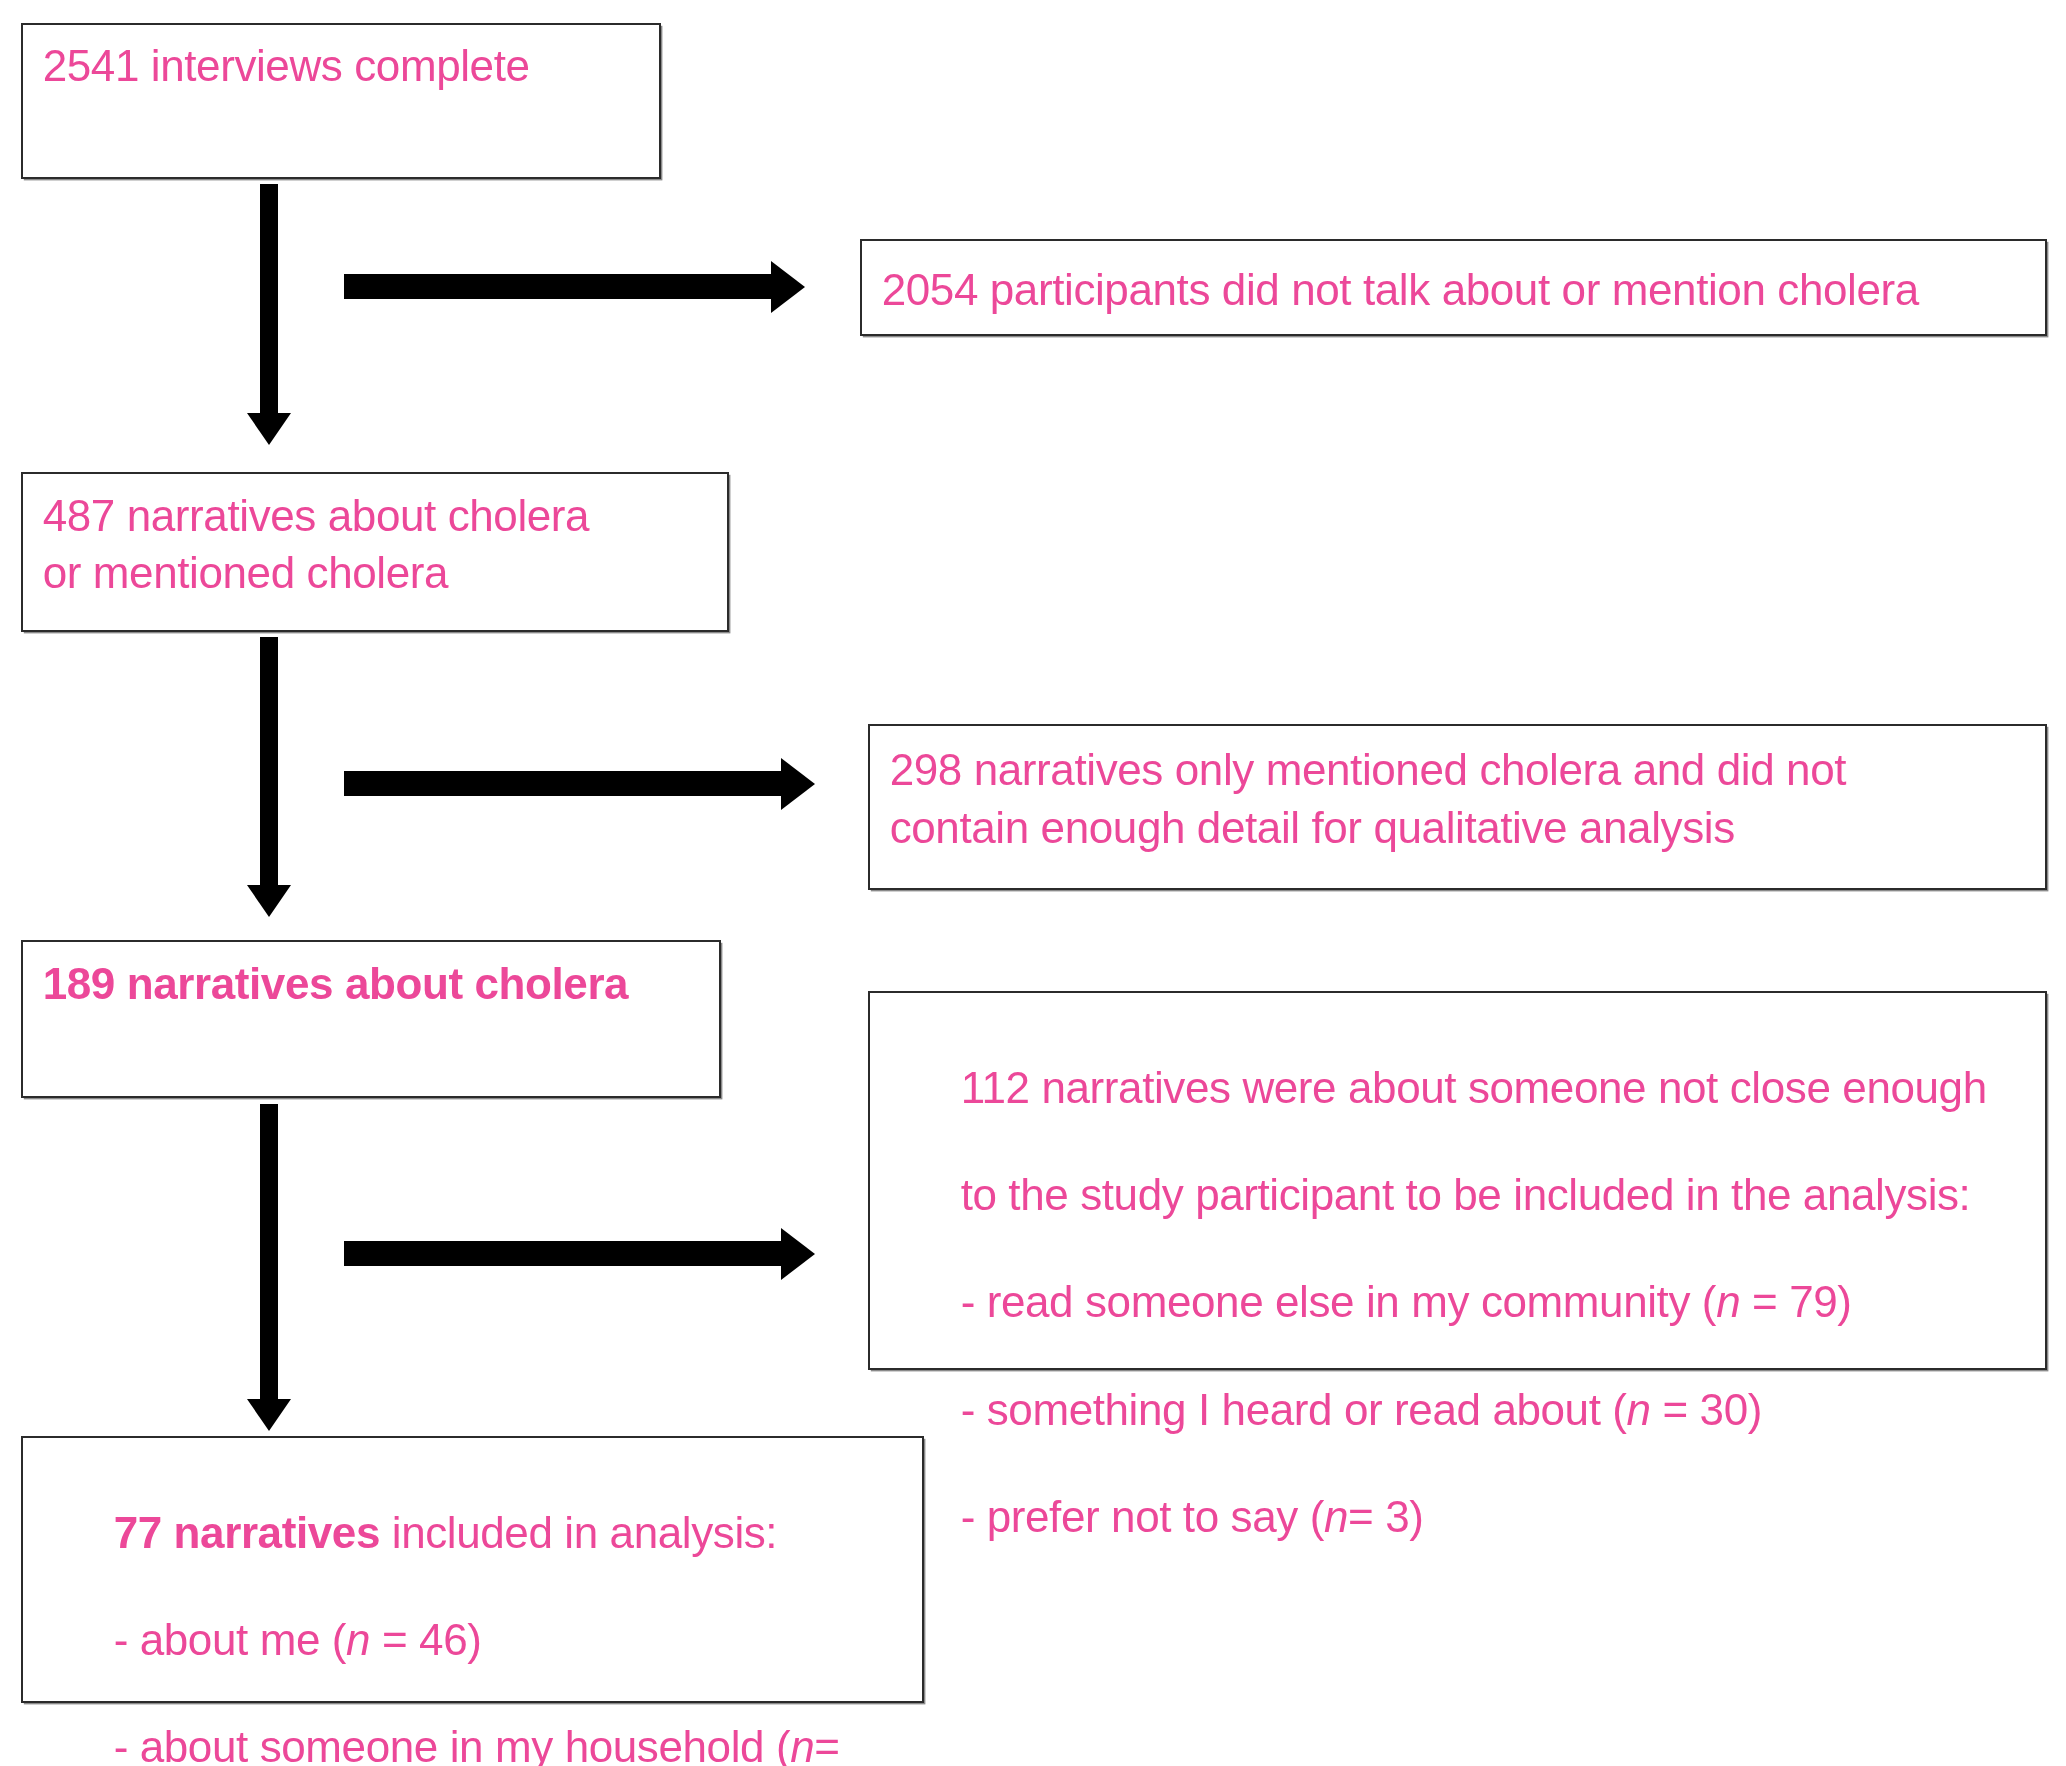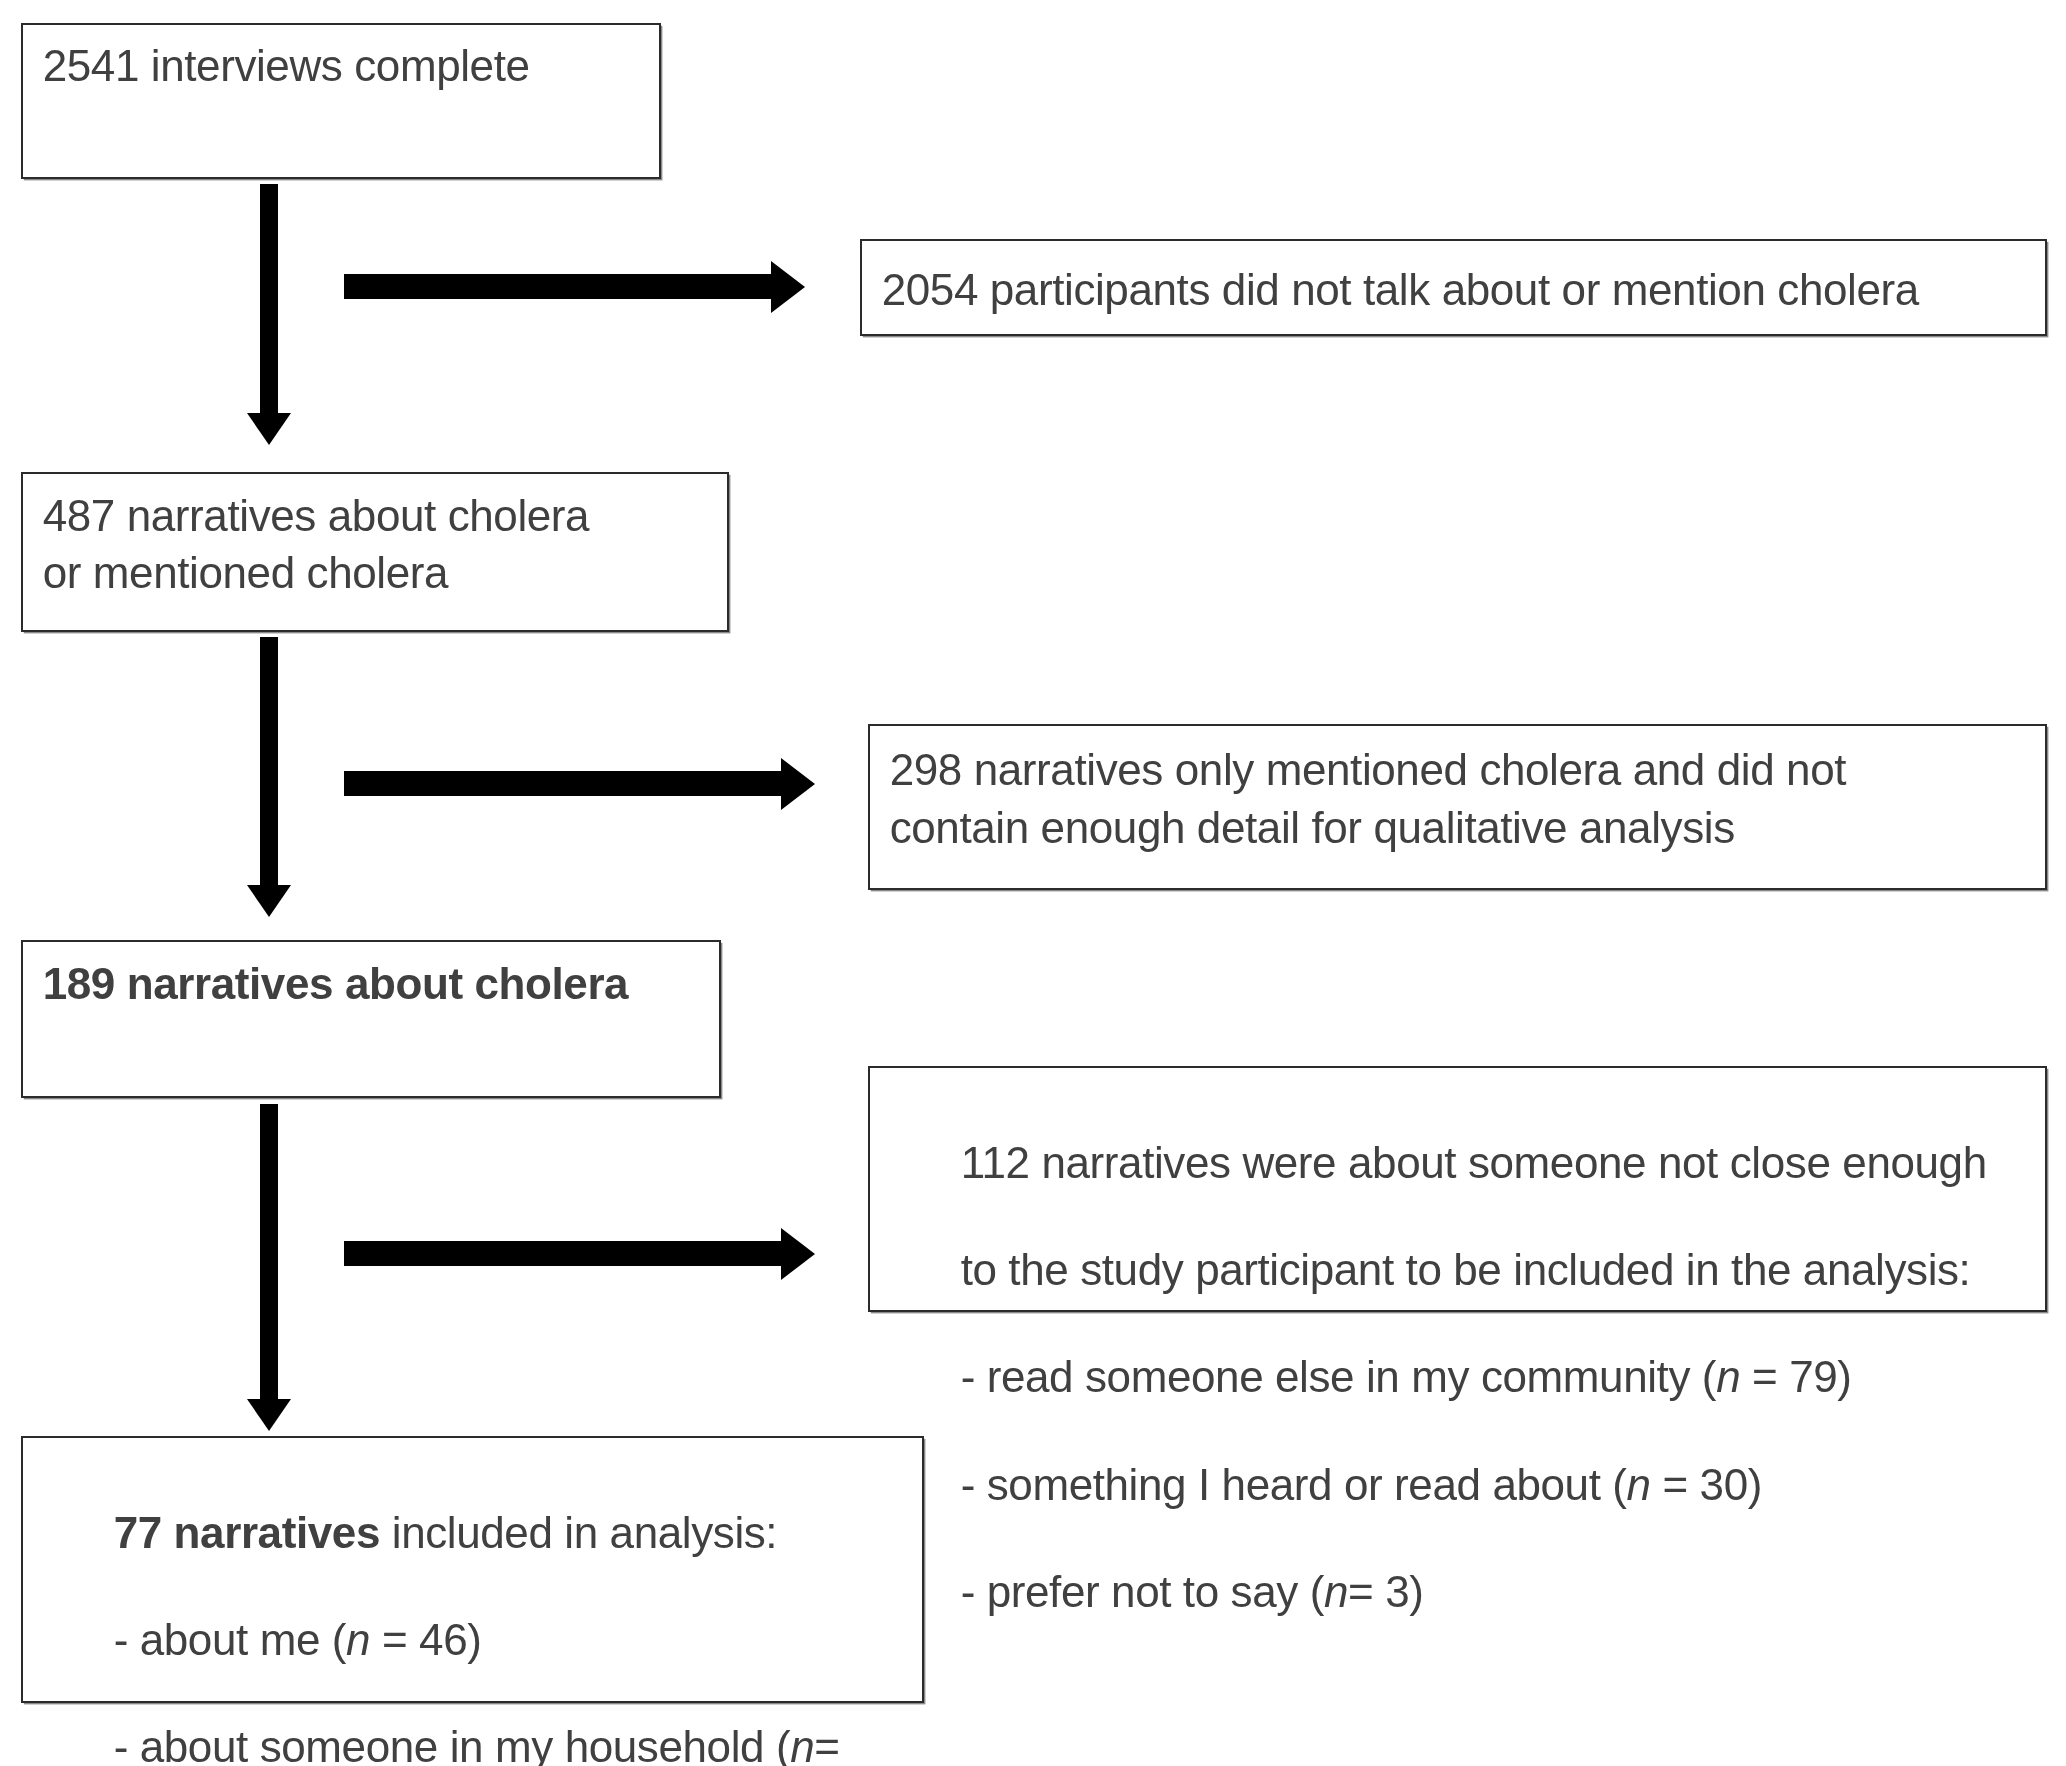--- a/index.html
+++ b/index.html
@@ -22,21 +22,21 @@
     border: 2.1px solid #2b2b2b;
     box-shadow: 2.1px 2.1px 0 -0.7px #8a8a8a;
   }
   .node-text {
     position: absolute;
     left: 19.7px;
     right: 9.8px;
     top: 12.6px;
     font-size: 44px;
     line-height: 1.30;
-    color: #404040;
+    color: #ec4899;
     letter-spacing: -0.4px;
     white-space: pre-wrap;
   }
   .node-text.tight {
     line-height: 1.22;
   }
   .bold-lead { font-weight: bold; }
   .ital { font-style: italic; }
 
   
@@ -132,21 +132,21 @@
   <div class="v-arrow" style="left:260px; top:1104px; width:18px; height:327px;">
     <div class="v-shaft" style="height:295px;"></div>
     <div class="v-head" style="top:295px;"></div>
   </div>
 
   <div class="h-arrow" style="left:344px; top:1241px; width:470px; height:25px;">
     <div class="h-shaft" style="width:437px;"></div>
     <div class="h-head" style="left:437px;"></div>
   </div>
 
-  <div class="node-box" style="left:868px; top:1066px; width:1179px; height:246px;">
+  <div class="node-box" style="left:868px; top:991px; width:1179px; height:379px;">
     <div class="node-text tight" style="top:14px;">
       <span>112 narratives were about someone not close enough</span><br>
       <span>to the study participant to be included in the analysis:</span><br>
       <span><span>- read someone else in my community (</span><span class="ital">n</span><span> = 79)</span></span><br>
       <span><span>- something I heard or read about (</span><span class="ital">n</span><span> = 30)</span></span><br>
       <span><span>- prefer not to say (</span><span class="ital">n</span><span>= 3)</span></span>
     </div>
   </div>
 
   <div class="node-box" style="left:21px; top:1436px; width:903px; height:267px;">

